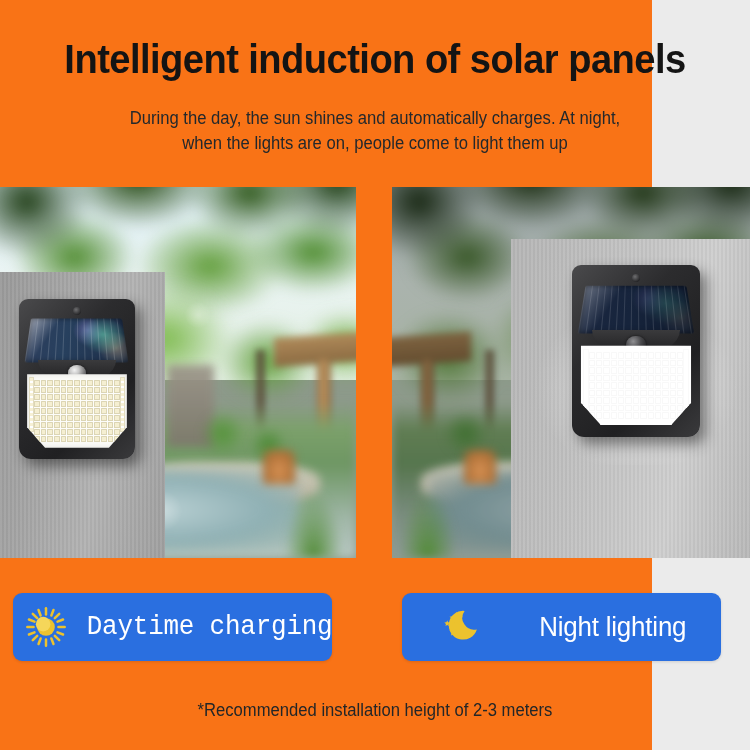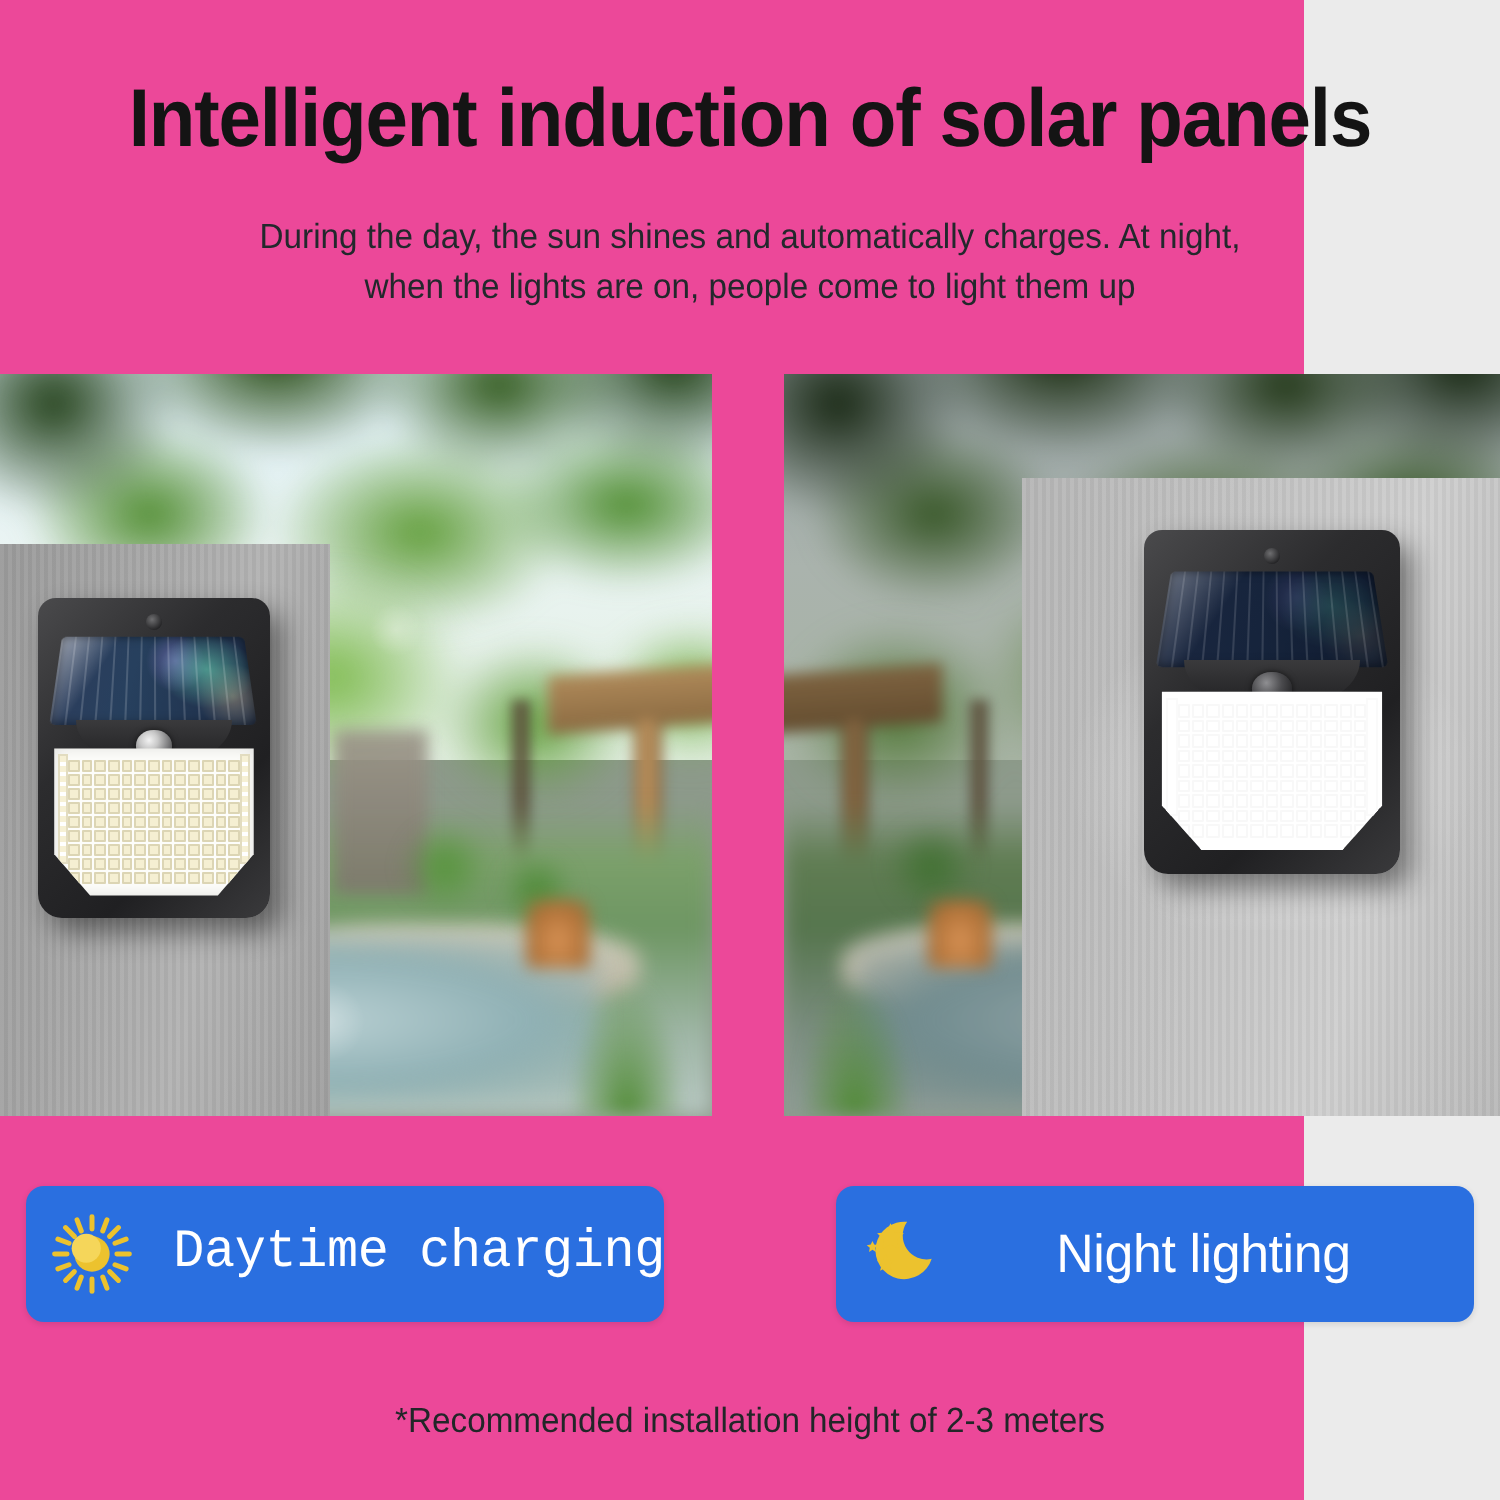--- a/index.html
+++ b/index.html
@@ -2,21 +2,21 @@
 <html><head>
 <meta charset="utf-8">
 <style>
   * { box-sizing: border-box; margin: 0; padding: 0; }
   html, body {
     width: 750px; height: 750px;
     background: #ebebeb;
     font-family: "Liberation Sans", sans-serif;
     overflow: hidden;
   }
-  .page { position: relative; width: 652px; height: 750px; background: #ec4899; }
+  .page { position: relative; width: 652px; height: 750px; background: #f97316; }
 
   
   .headline {
     position: absolute; left: 0; top: 34px; width: 750px;
     text-align: center;
     font-size: 41px; line-height: 50px;
     font-weight: 700; letter-spacing: -0.6px;
     color: #141414;
     font-family: "Liberation Sans", sans-serif;
     transform: scaleX(0.93); transform-origin: center top;
@@ -250,21 +250,21 @@
 
   
   .cta {
     position: absolute; top: 593px; height: 68px;
     background: #2a6fe0;
     border-radius: 9px;
     display: flex; align-items: center;
     box-shadow: 0 1px 3px rgba(0,0,0,.12);
   }
   .cta-left  { left: 13px;  width: 319px; font-family: Liberation Mono, monospace; }
-  .cta-right { left: 418px; width: 319px; }
+  .cta-right { left: 402px; width: 319px; justify-content: center; }
   .cta-icon {
     width: 66px; height: 68px; flex: 0 0 66px;
     display: flex; align-items: center; justify-content: center;
   }
   .cta-label {
     color: #ffffff; font-size: 27px; font-weight: 400;
     letter-spacing: -0.2px; white-space: nowrap;
     transform: scaleX(0.96); transform-origin: left center;
   }
   .cta-left  .cta-label { padding-left: 8px; }

